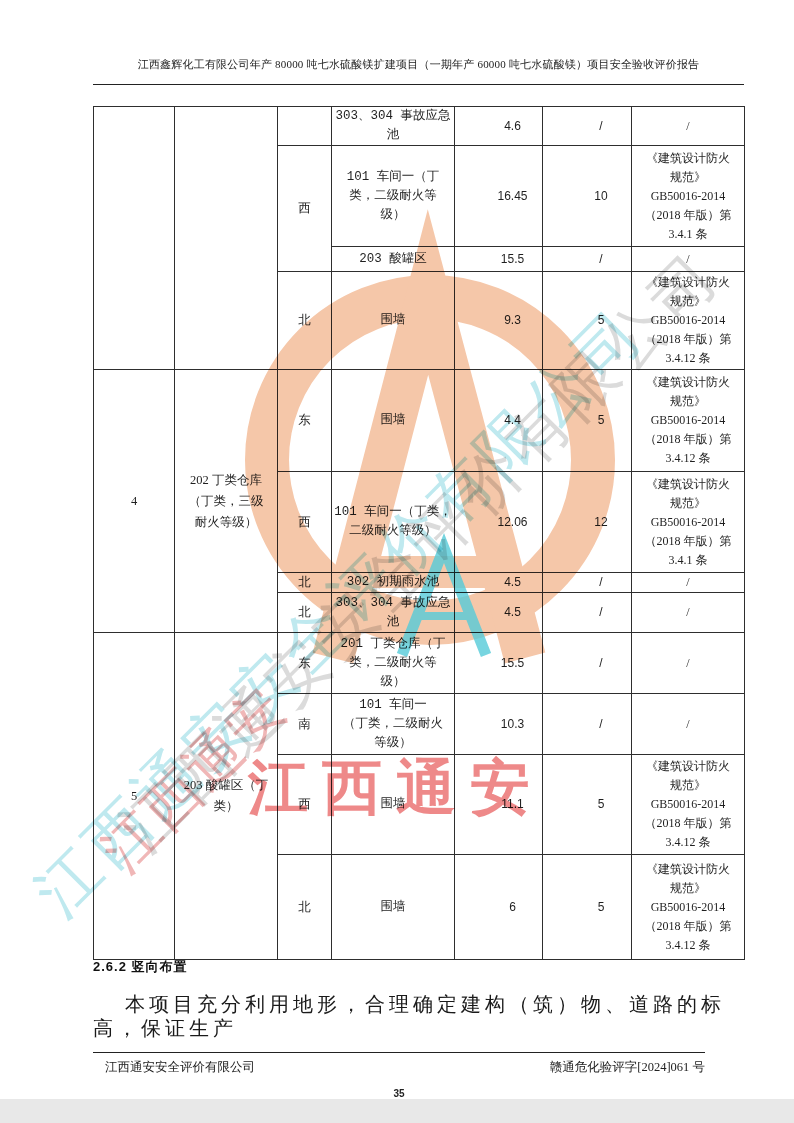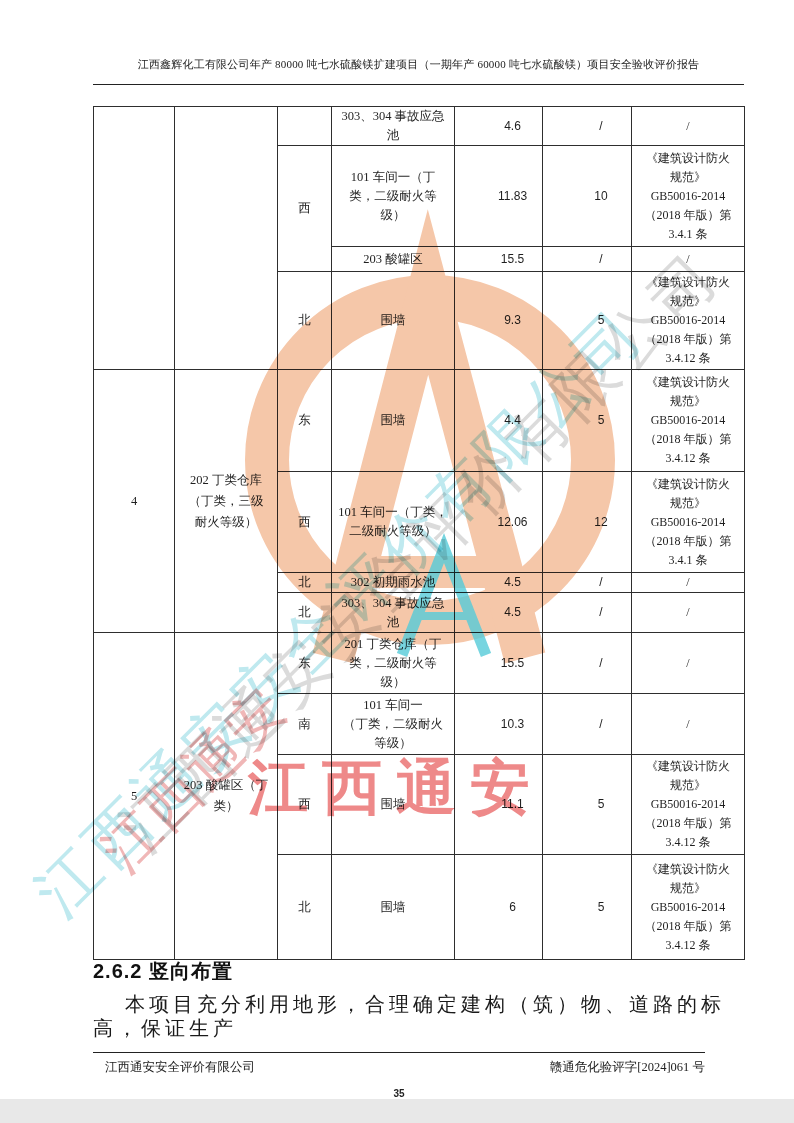--- a/index.html
+++ b/index.html
@@ -23,33 +23,33 @@
   
   .dist-table {
     position:absolute; left:93px; top:106px;
     border-collapse:collapse; table-layout:fixed; width:651px;
     font-size:12.5px; color:#1f1f1f;
   }
   .dist-table td {
     border:1px solid #2e2e2e; text-align:center; vertical-align:middle;
     padding:0 2px; line-height:19px; overflow:hidden;
   }
-  .dist-table .adj   { white-space:pre-line; }
+  .dist-table .adj   { white-space:pre-line;font-family:Liberation Mono, monospace; }
   .dist-table .name  { white-space:pre-line; line-height:21px; }
   .dist-table .basis { white-space:pre-line; font-size:12px; line-height:19px; }
   .dist-table .num   { font-family:"Liberation Sans", sans-serif; font-size:12px;padding-left:30px; }
   tr.r0{height:38px;} tr.r1{height:101px;} tr.r2{height:25px;} tr.r3{height:98px;}
   tr.r4{height:102px;} tr.r5{height:101px;} tr.r6{height:20px;} tr.r7{height:40px;}
   tr.r8{height:61px;} tr.r9{height:61px;} tr.r10{height:100px;} tr.r11{height:105px;}
 
   
   .sec-heading {
     position:absolute; left:93px; top:958px;
     font-family:"Liberation Sans", sans-serif; font-weight:700;
-    font-size:20px; color:#111; letter-spacing:1px;
+    font-size:13px; color:#111; letter-spacing:1px;
   }
   .body-para {
     position:absolute; left:93px; top:992px; width:651px;
     font-size:20px; letter-spacing:4px; color:#1a1a1a;
     text-indent:32px; line-height:24px;
   }
 
   
   .page-number {
     position:absolute; left:93px; top:1088px; width:612px; text-align:center;
@@ -112,21 +112,21 @@
 池</td>
       <td class="num">4.6</td>
       <td class="num">/</td>
       <td class="basis">/</td>
     </tr>
     <tr class="r1">
       <td rowspan="2">西</td>
       <td class="adj">101 车间一（丁
 类，二级耐火等
 级）</td>
-      <td class="num">11.83</td>
+      <td class="num">16.45</td>
       <td class="num">10</td>
       <td class="basis">《建筑设计防火
 规范》
 GB50016-2014
 （2018 年版）第
 3.4.1 条</td>
     </tr>
     <tr class="r2">
       <td class="adj">203 酸罐区</td>
       <td class="num">15.5</td>

